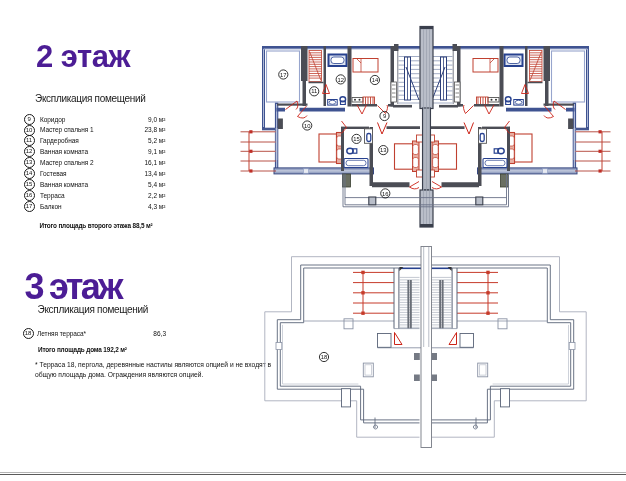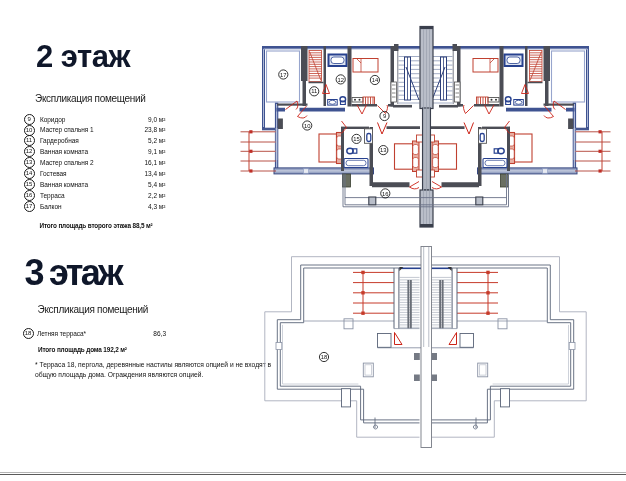--- a/index.html
+++ b/index.html
@@ -1,18 +1,18 @@
 <!DOCTYPE html>
 <html><head>
 <meta charset="utf-8">
 <style>
   html,body{margin:0;padding:0;background:#fff;width:626px;height:481px;overflow:hidden;}
   body{font-family:"Liberation Sans",sans-serif;position:relative;}
   .abs{position:absolute;}
-  .title{color:#0f172a;font-weight:bold;letter-spacing:-0.5px;}
+  .title{color:#4c1d95;font-weight:bold;letter-spacing:-0.5px;}
   .row{position:absolute;font-size:6.5px;color:#111;letter-spacing:-0.05px;}
   .circ{position:absolute;width:9px;height:9px;border:0.8px solid #1a1a1a;border-radius:50%;
         text-align:center;font-size:6px;line-height:9px;color:#111;}
   .val{position:absolute;font-size:6.5px;color:#111;text-align:right;width:60px;}
 </style>
 </head>
 <body>
 
 <div class="abs title" style="left:36px;top:39px;font-size:31px;">2 этаж</div>
 <div class="abs" style="left:35px;top:92.5px;font-size:10px;letter-spacing:-0.3px;color:#1a1a1a;">Экспликация помещений</div>
@@ -42,21 +42,21 @@
 <div class="circ" style="left:23.6px;top:189.9px;">16</div>
 <div class="row" style="left:40px;top:191.8px;">Терраса</div>
 <div class="val" style="left:105.5px;top:191.8px;">2,2 м²</div>
 <div class="circ" style="left:23.6px;top:200.8px;">17</div>
 <div class="row" style="left:40px;top:202.7px;">Балкон</div>
 <div class="val" style="left:105.5px;top:202.7px;">4,3 м²</div>
   </div>
 
 <div class="abs" style="left:39.5px;top:222.3px;font-size:6.4px;letter-spacing:-0.15px;font-weight:bold;color:#111;">Итого площадь второго этажа 88,5 м²</div>
 
-<div class="abs title" style="left:24.5px;top:252px;font-size:36px;letter-spacing:-2.7px;">3 этаж</div>
+<div class="abs title" style="left:24.5px;top:266px;font-size:36px;letter-spacing:-2.7px;">3 этаж</div>
 <div class="abs" style="left:37.5px;top:303.5px;font-size:10px;letter-spacing:-0.3px;color:#1a1a1a;">Экспликация помещений</div>
 
 <div class="circ" style="left:22.6px;top:328.2px;">18</div>
 <div class="row" style="left:37px;top:330px;">Летняя терраса*</div>
 <div class="val" style="left:106px;top:330px;">86,3</div>
 
 <div class="abs" style="left:38px;top:346px;font-size:6.4px;letter-spacing:-0.15px;font-weight:bold;color:#111;">Итого площадь дома 192,2 м²</div>
 
 <div class="abs" style="left:35px;top:359.8px;font-size:6.7px;color:#111;line-height:10.3px;white-space:nowrap;">* Терраса 18, пергола, деревянные настилы являются опцией и не входят в<br>общую площадь дома. Ограждения являются опцией.</div>
 

